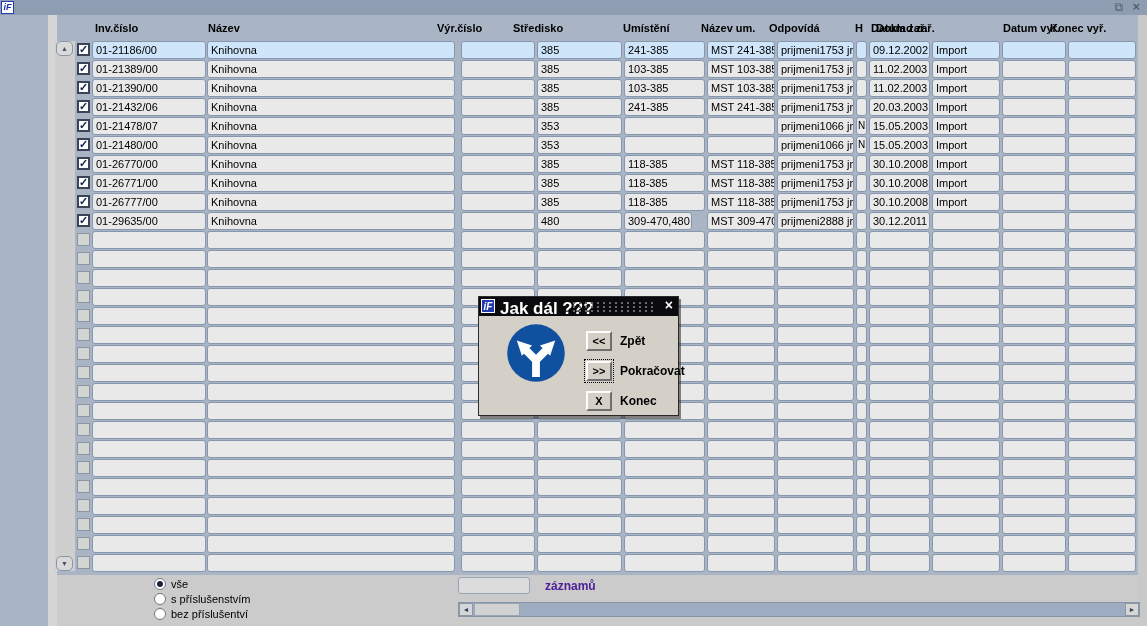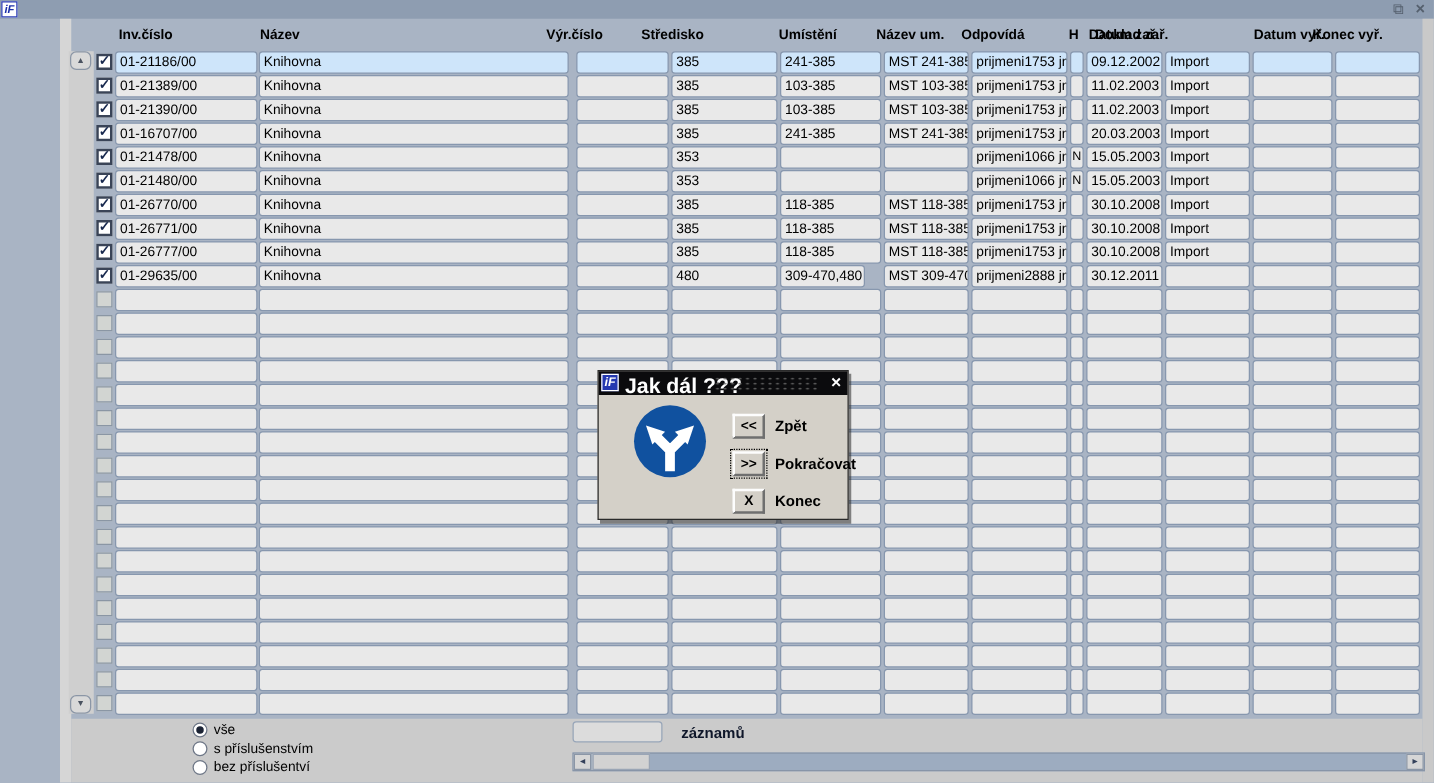--- a/index.html
+++ b/index.html
@@ -55,21 +55,21 @@
   .radio-row { position:absolute; left:154px; height:13px; }
   .radio { position:absolute; left:0; top:0; width:12px; height:12px; border-radius:50%;
     background:#fff; border:1px solid #6e7787; }
   .radio.on::after { content:""; position:absolute; left:2px; top:2px; width:6px; height:6px;
     border-radius:50%; background:#1c2435; }
   .radio-label { position:absolute; left:17px; top:0px; font-size:11px; color:#000; white-space:nowrap; }
 
   #records-input { position:absolute; left:458px; top:577px; width:72px; height:17px;
     background:#dcdcdc; border:1px solid #97a5b8; border-radius:3px; font-size:11px; padding-left:3px;
     font-family:"Liberation Sans", sans-serif; }
-  #records-label { position:absolute; left:545px; top:579px; font-size:12px; font-weight:bold; color:#0f172a; }
+  #records-label { position:absolute; left:545px; top:579px; font-size:12px; font-weight:bold; color:#4c1d95; }
 
   
   #hscroll { position:absolute; left:458px; top:602px; width:682px; height:15px;
     background:#9dacc0; border:1px solid #8895a8; }
   .hbtn { position:absolute; top:0px; width:14px; height:13px; background:#d6d6d6;
     border:1px solid #8b96a6; font-size:7px; color:#33405a; text-align:center; line-height:12px; }
   #hbtn-left { left:0; }
   #hbtn-right { right:0; }
   #hthumb { position:absolute; left:15px; top:0px; width:46px; height:13px; background:#d2d2d2;
     border:1px solid #9aa5b5; }
@@ -160,34 +160,34 @@
       <div class="cell" style="left: 537px; top: 79px; width: 85px;">385</div>
       <div class="cell" style="left: 624px; top: 79px; width: 81px;">103-385</div>
       <div class="cell" style="left: 707px; top: 79px; width: 68px;">MST 103-385</div>
       <div class="cell" style="left: 777px; top: 79px; width: 77px;">prijmeni1753 jm</div>
       <div class="cell hc" style="left: 856px; top: 79px; width: 11px;"></div>
       <div class="cell" style="left: 869px; top: 79px; width: 61px;">11.02.2003</div>
       <div class="cell" style="left: 932px; top: 79px; width: 68px;">Import</div>
       <div class="cell" style="left: 1002px; top: 79px; width: 64px;"></div>
       <div class="cell" style="left: 1068px; top: 79px; width: 68px;"></div>
       <div class="cb on" style="left: 77px; top: 100px;">✓</div>
-      <div class="cell" style="left: 92px; top: 98px; width: 114px;">01-16707/00</div>
+      <div class="cell" style="left: 92px; top: 98px; width: 114px;">01-21432/06</div>
       <div class="cell" style="left: 207px; top: 98px; width: 248px;">Knihovna</div>
       <div class="cell" style="left: 461px; top: 98px; width: 74px;"></div>
       <div class="cell" style="left: 537px; top: 98px; width: 85px;">385</div>
       <div class="cell" style="left: 624px; top: 98px; width: 81px;">241-385</div>
       <div class="cell" style="left: 707px; top: 98px; width: 68px;">MST 241-385</div>
       <div class="cell" style="left: 777px; top: 98px; width: 77px;">prijmeni1753 jm</div>
       <div class="cell hc" style="left: 856px; top: 98px; width: 11px;"></div>
       <div class="cell" style="left: 869px; top: 98px; width: 61px;">20.03.2003</div>
       <div class="cell" style="left: 932px; top: 98px; width: 68px;">Import</div>
       <div class="cell" style="left: 1002px; top: 98px; width: 64px;"></div>
       <div class="cell" style="left: 1068px; top: 98px; width: 68px;"></div>
       <div class="cb on" style="left: 77px; top: 119px;">✓</div>
-      <div class="cell" style="left: 92px; top: 117px; width: 114px;">01-21478/00</div>
+      <div class="cell" style="left: 92px; top: 117px; width: 114px;">01-21478/07</div>
       <div class="cell" style="left: 207px; top: 117px; width: 248px;">Knihovna</div>
       <div class="cell" style="left: 461px; top: 117px; width: 74px;"></div>
       <div class="cell" style="left: 537px; top: 117px; width: 85px;">353</div>
       <div class="cell" style="left: 624px; top: 117px; width: 81px;"></div>
       <div class="cell" style="left: 707px; top: 117px; width: 68px;"></div>
       <div class="cell" style="left: 777px; top: 117px; width: 77px;">prijmeni1066 jm</div>
       <div class="cell hc" style="left: 856px; top: 117px; width: 11px;">N</div>
       <div class="cell" style="left: 869px; top: 117px; width: 61px;">15.05.2003</div>
       <div class="cell" style="left: 932px; top: 117px; width: 68px;">Import</div>
       <div class="cell" style="left: 1002px; top: 117px; width: 64px;"></div>

